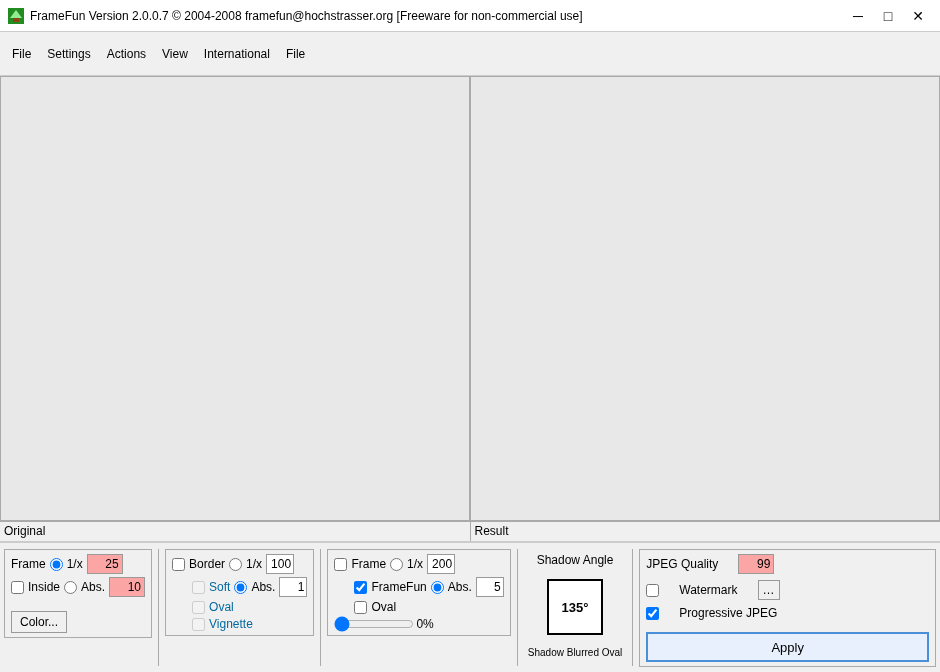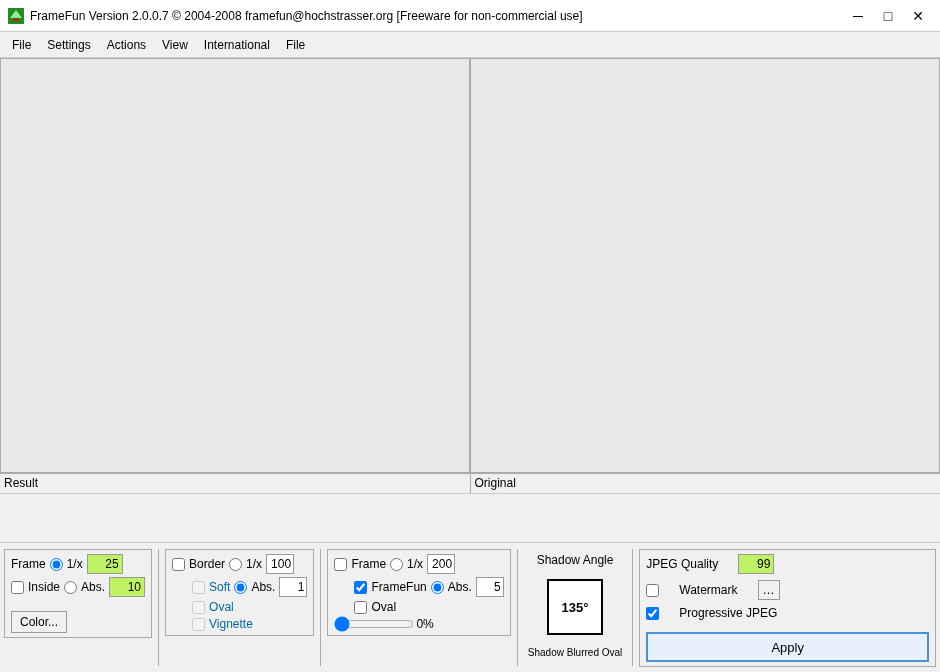--- a/index.html
+++ b/index.html
@@ -44,21 +44,21 @@
       cursor: pointer;
       font-size: 14px;
       display: flex;
       align-items: center;
       justify-content: center;
       color: #000;
     }
     
     .menu-bar {
       background: #f0f0f0;
-      height: 26px;
+      height: 44px;
       display: flex;
       align-items: center;
       padding: 0 4px;
       border-bottom: 1px solid #ccc;
     }
     .menu-item {
       padding: 2px 8px;
       cursor: pointer;
       font-size: 12px;
       color: #000;
@@ -103,21 +103,20 @@
     }
     
     .controls-area {
       background: #f0f0f0;
       padding: 6px 4px;
       display: flex;
       align-items: flex-start;
       gap: 4px;
       border-top: 1px solid #ccc;
       height: 130px;
-      margin-top: 48px;
     }
     
     .ctrl-group {
       border: 1px solid #aaa;
       background: #f0f0f0;
       padding: 4px 6px;
       display: flex;
       flex-direction: column;
       gap: 3px;
       min-width: 90px;
@@ -131,21 +130,21 @@
     .ctrl-label {
       font-size: 12px;
       white-space: nowrap;
     }
     input[type="radio"] { width: 13px; height: 13px; cursor: pointer; }
     input[type="checkbox"] { width: 13px; height: 13px; cursor: pointer; }
     .num-input {
       width: 36px;
       height: 20px;
       border: 1px solid #999;
-      background: #bef264;
+      background: #fca5a5;
       padding: 1px 3px;
       font-size: 12px;
       text-align: right;
     }
     .num-input-sm {
       width: 28px;
       height: 20px;
       border: 1px solid #999;
       background: #fff;
       padding: 1px 2px;
@@ -288,22 +287,22 @@
 </div>
 
 <div class="main-content">
 
   <div class="preview-area">
     <div class="preview-panel"></div>
     <div class="preview-panel"></div>
   </div>
 
   <div class="panel-labels">
+    <div class="panel-label">Original</div>
     <div class="panel-label">Result</div>
-    <div class="panel-label">Original</div>
   </div>
 
   <div class="controls-area">
 
     <div class="ctrl-group frame-group">
       <div class="ctrl-row">
         <span class="ctrl-label">Frame</span>
         <input type="radio" name="frame-size" checked="" style="">
         <span class="ctrl-label">1/x</span>
         <input class="num-input" type="text" value="25" style="">

